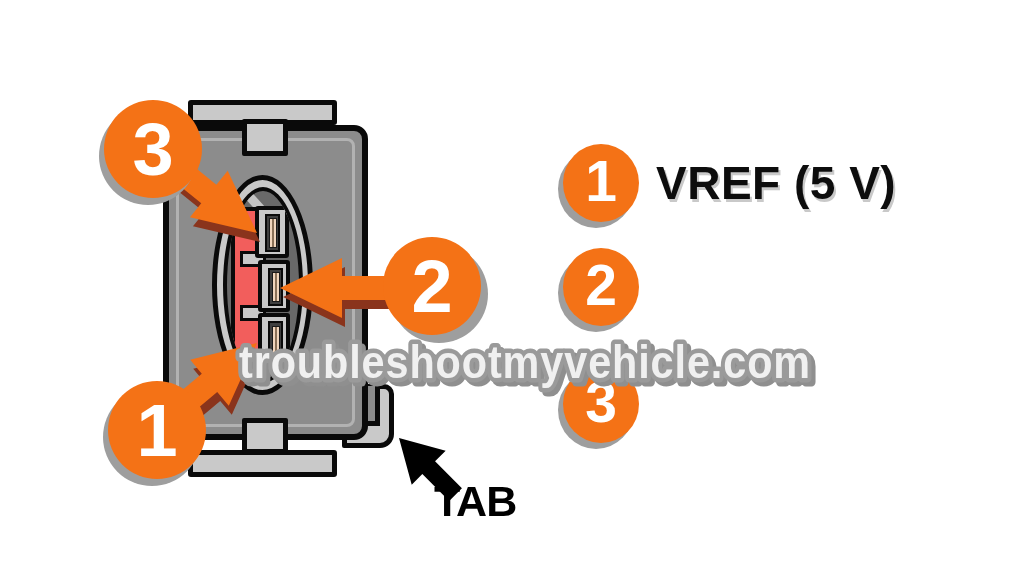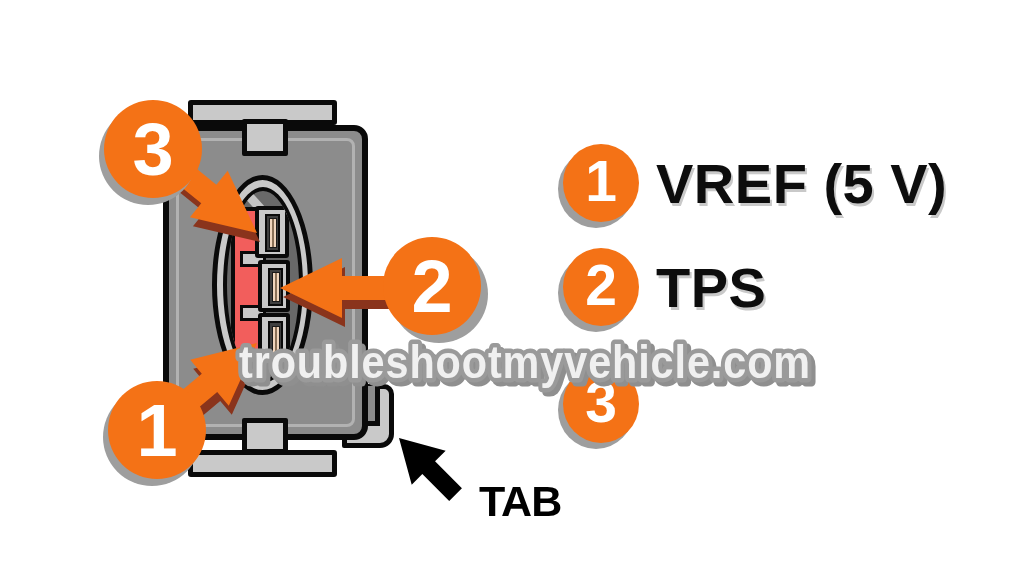--- a/index.html
+++ b/index.html
@@ -45,28 +45,28 @@
     border:2px solid #0a0a0a;display:flex;align-items:center;justify-content:center;}
   .pin-1 .pin-slot{height:40px;}
   .pin-blade{width:8px;height:30px;border:1px solid #1a1a1a;
     background:linear-gradient(to right,#f0d5bc 0 2px,#8a7158 2px 4px,#f0d5bc 4px 8px);}
 
   
   .legend-row{position:absolute;left:563px;display:flex;align-items:center;gap:17px;z-index:5;}
   .legend-badge{width:76px;height:78px;border-radius:50%;background:#f47216;
     box-shadow:-5px 6px 0 #9e9e9e;color:#ffffff;font-weight:bold;font-size:57px;
     display:flex;align-items:center;justify-content:center;padding-bottom:4px;}
-  .legend-label{font-size:56px;font-weight:bold;color:#0d0d0d;letter-spacing:0.5px;
+  .legend-label{font-size:46px;font-weight:bold;color:#0d0d0d;letter-spacing:0.5px;
     text-shadow:2px 3px 0 #c9c9c9;white-space:nowrap;}
   .row-1{top:144px;}
   .row-2{top:248px;}
   .row-3{top:365px;}
 
   
-  .tab-label{position:absolute;left:479px;top:477px;font-size:43px;font-weight:bold;
+  .tab-label{position:absolute;left:434px;top:477px;font-size:43px;font-weight:bold;
     color:#000;letter-spacing:-1px;z-index:5;}
 
   
   #overlay{position:absolute;left:0;top:0;width:1024px;height:576px;z-index:10;pointer-events:none;}
   #overlay text.marker-num{font-family:"Liberation Sans",sans-serif;font-weight:bold;
     font-size:74px;fill:#ffffff;text-anchor:middle;}
   #overlay text.wm{font-family:"Liberation Sans",sans-serif;font-weight:bold;font-size:46px;
     text-anchor:middle;letter-spacing:1px;}
 </style>
 </head>
@@ -105,21 +105,20 @@
       </div>
     </div>
   </div>
 
   <div class="legend-row row-1">
     <div class="legend-badge">1</div>
     <div class="legend-label">VREF (5 V)</div>
   </div>
   <div class="legend-row row-2">
     <div class="legend-badge">2</div>
-    <div class="legend-label">TPS</div>
   </div>
   <div class="legend-row row-3">
     <div class="legend-badge">3</div>
   </div>
 
   <div class="tab-label">TAB</div>
 
   <svg id="overlay" viewBox="0 0 1024 576" xmlns="http://www.w3.org/2000/svg">
 
     <polygon points="0,0 -62,-30 -62,-12 -130,-12 -130,12 -62,12 -62,30" transform="translate(260,242) rotate(39)" fill="#8a341c"></polygon>

